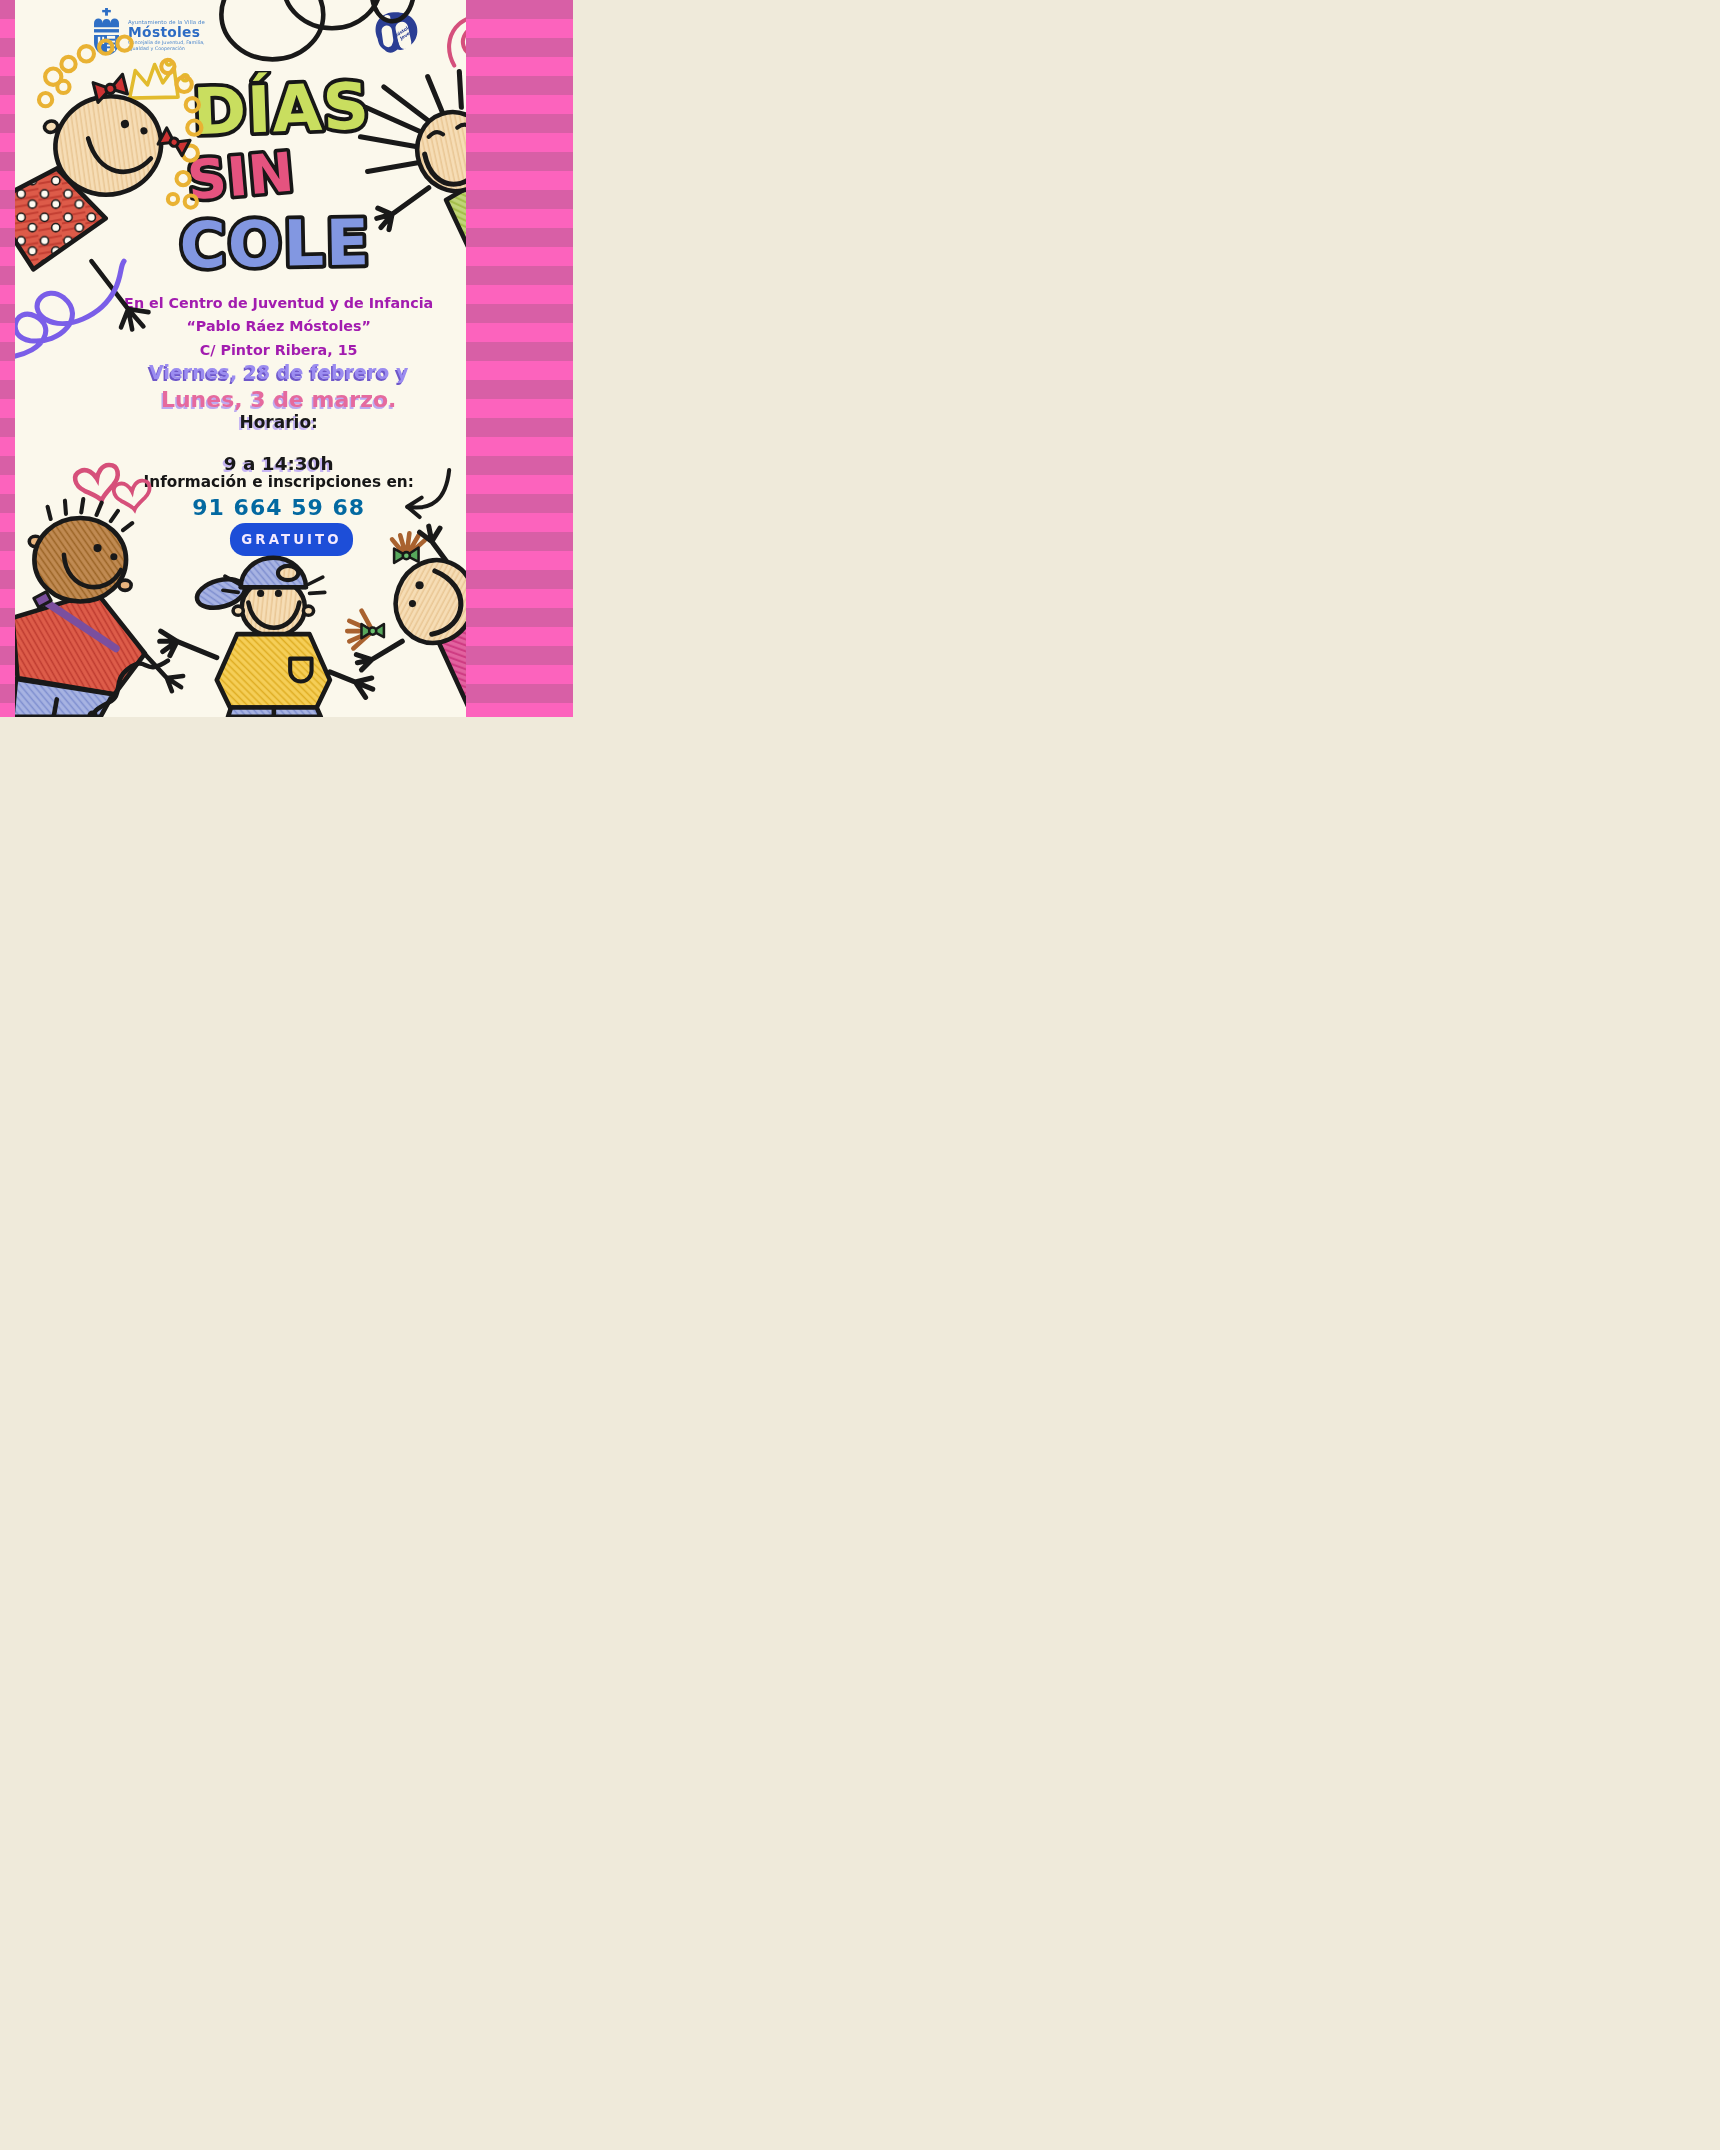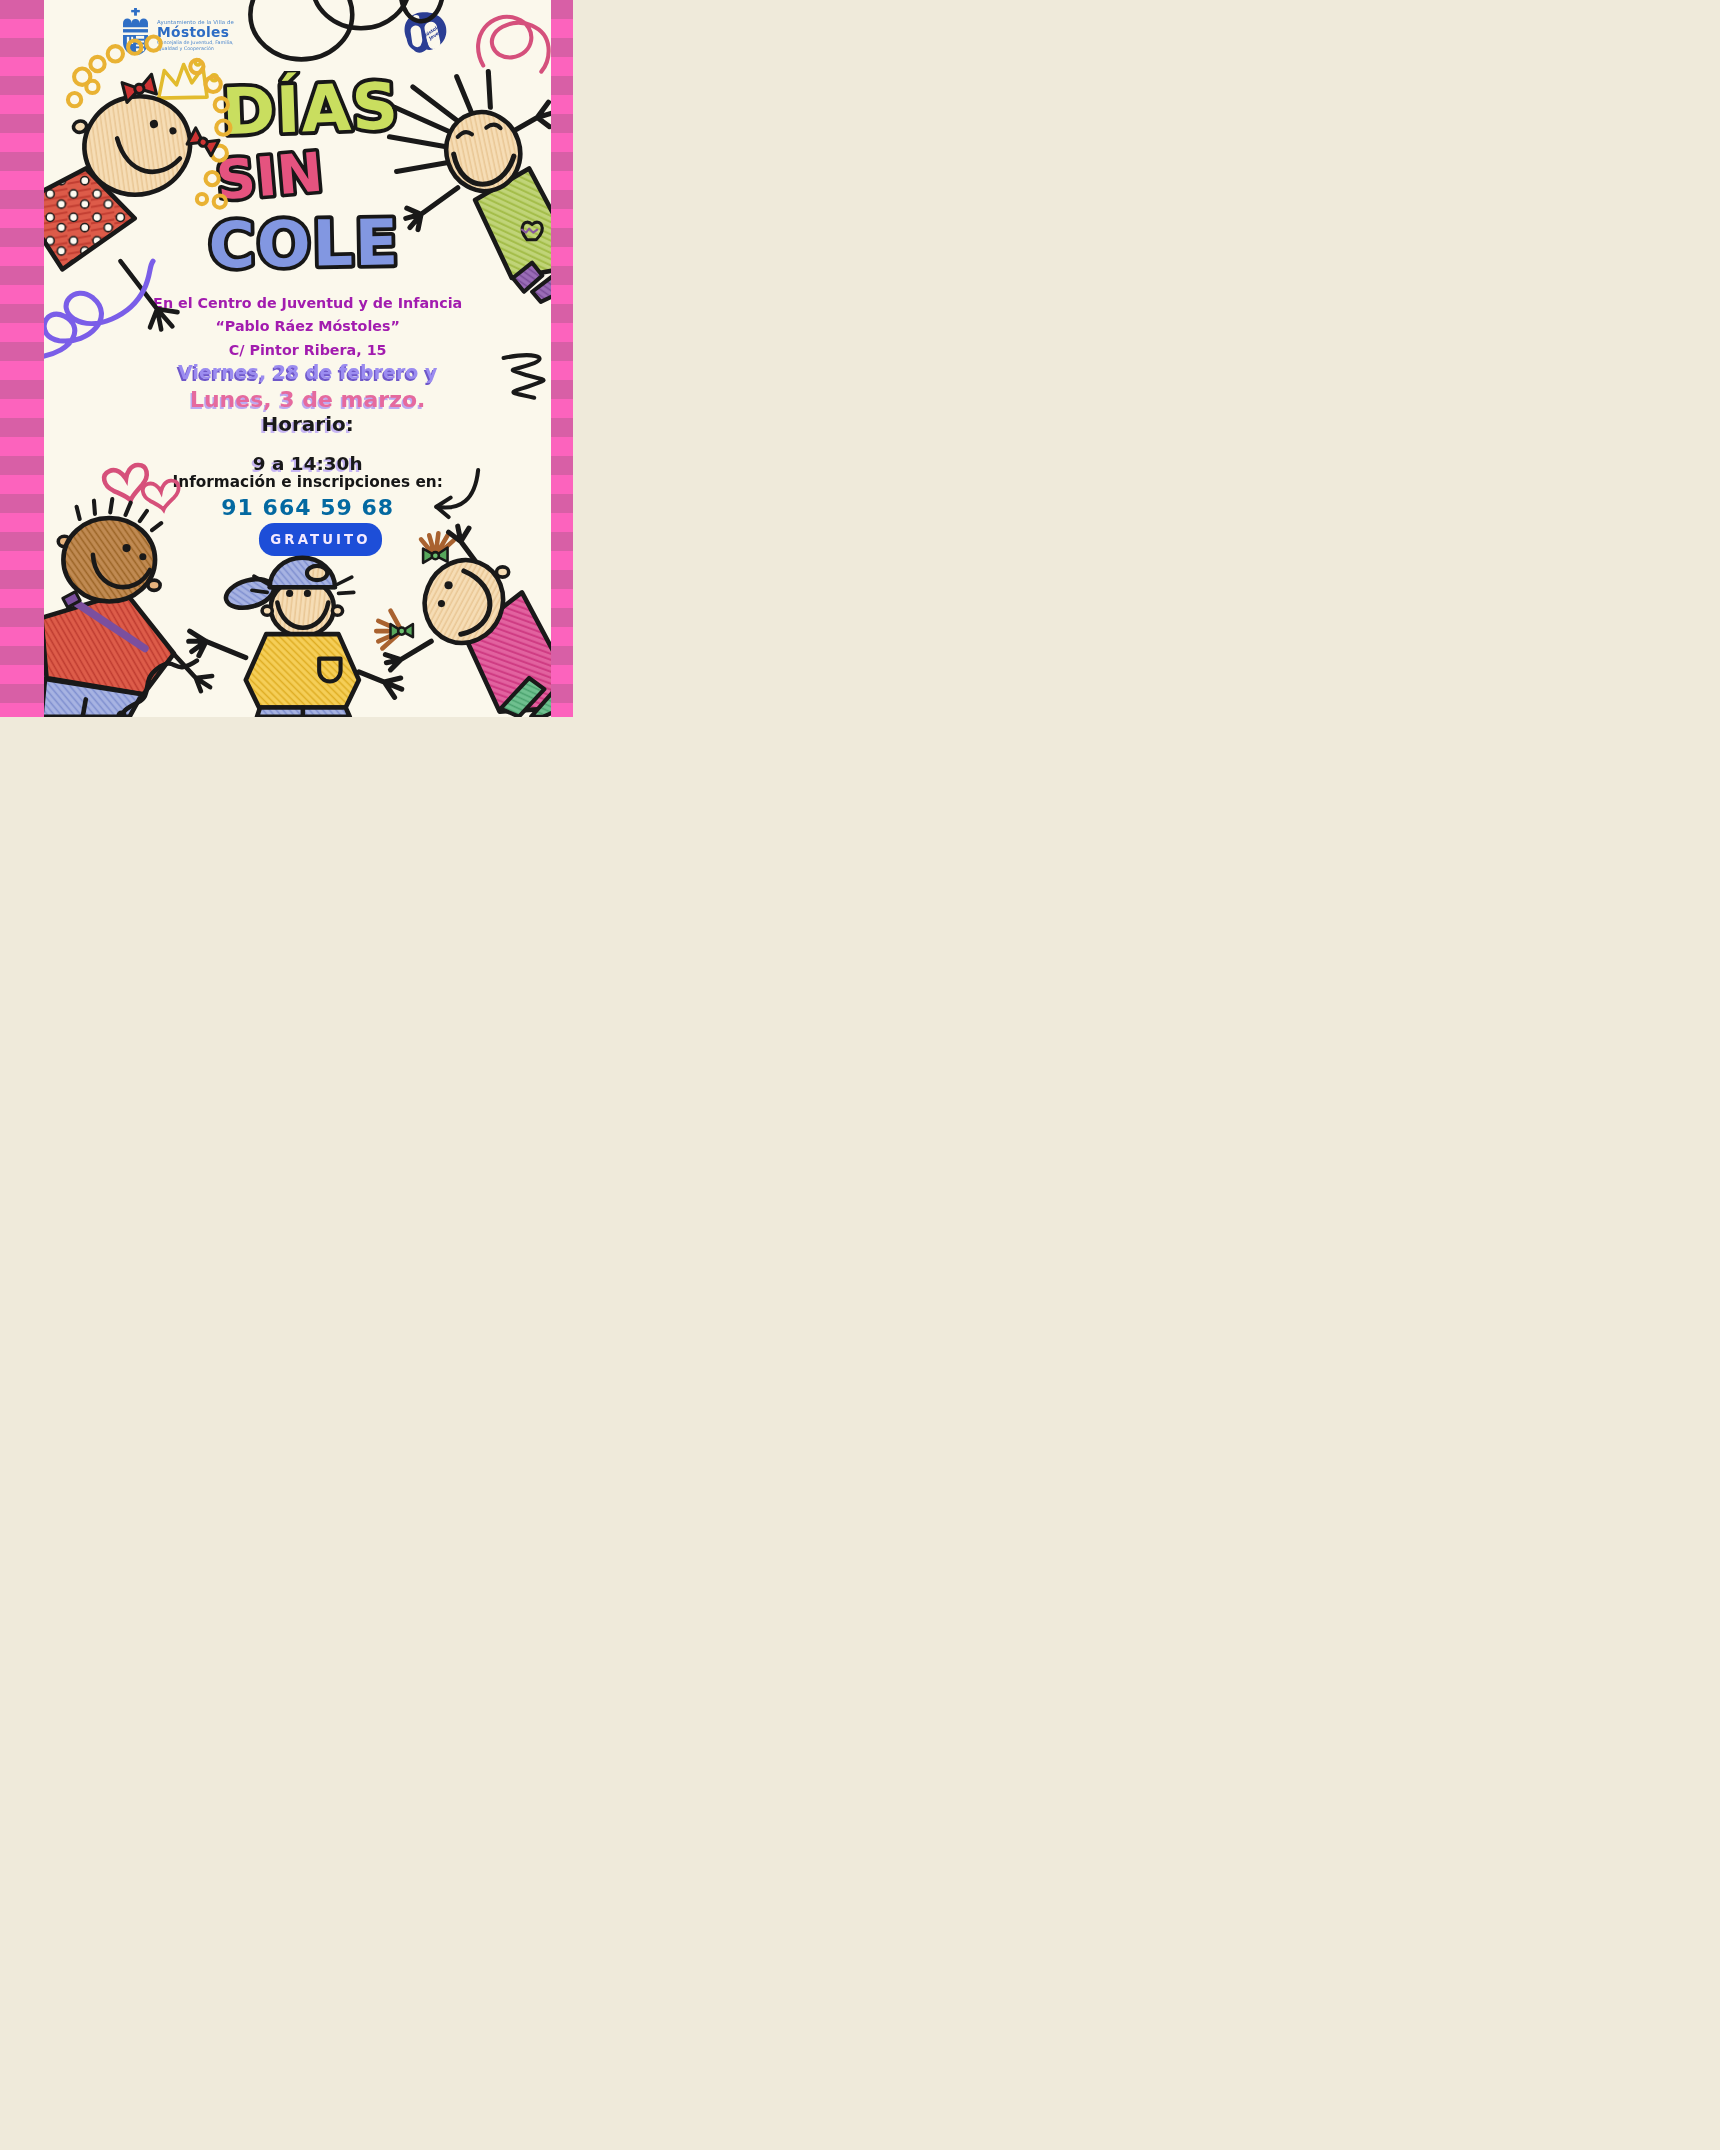--- a/index.html
+++ b/index.html
@@ -3,21 +3,21 @@
 <meta charset="utf-8">
 <style>
   html,body{margin:0;padding:0;background:#efeada;}
   *{box-sizing:border-box;}
   .poster{
     position:relative;width:573px;height:717px;overflow:hidden;
     font-family:"DejaVu Sans",sans-serif;
     background:repeating-linear-gradient(180deg,#d85fa6 0 19px,#fc63bd 19px 38px);
   }
   .inner{
-    position:absolute;left:44px;top:0;width:507px;height:717px;
+    position:absolute;left:15px;top:0;width:451px;height:717px;
     background:#fbf8ec;overflow:hidden;
   }
   .art{position:absolute;left:0;top:0;pointer-events:none;}
   
   .citylogo{position:absolute;left:75px;top:8.2px;display:flex;align-items:flex-start;}
   .citylogo .txt{margin-left:5.1px;padding-top:11.2px;}
   .cl-line1{font-size:5.4px;color:#4b86cc;font-weight:400;letter-spacing:0.1px;}
   .cl-name{font-size:13.8px;line-height:15px;color:#2d6cc4;font-weight:700;letter-spacing:0.3px;}
   .cl-dept{font-size:4.8px;line-height:6.1px;color:#4b86cc;}
   .jovenlogo{position:absolute;left:356px;top:9.2px;}
@@ -26,21 +26,21 @@
   .title-word{font-family:"DejaVu Sans",sans-serif;font-weight:900;paint-order:stroke;stroke:#171717;stroke-linejoin:round;}
   .tw1{font-size:126px;fill:#c9de5f;stroke-width:15px;letter-spacing:2px;}
   .tw2{font-size:106px;fill:#e5537f;stroke-width:14px;letter-spacing:2px;}
   .tw3{font-size:124px;fill:#8297e1;stroke-width:15px;letter-spacing:4px;}
   
   .line{position:absolute;left:10.2px;width:507px;text-align:center;white-space:nowrap;}
   .venue{color:#a21caf;font-size:14.3px;font-weight:700;}
   .v1{top:295px;} .v2{top:318px;} .v3{top:342px;}
   .date1{top:361px;color:#9b8cf0;text-shadow:-1.5px 1.5px 0 #6e57c9;font-size:19px;font-weight:700;}
   .date2{top:387px;color:#e56a9e;text-shadow:-1.5px 1.5px 0 #bdaaf0;font-size:22px;font-weight:700;}
-  .sched-label{top:412px;color:#191919;text-shadow:-2px 2px 0 #c7b6f4;font-size:20px;font-weight:700;}
+  .sched-label{top:412px;color:#191919;text-shadow:-2px 2px 0 #c7b6f4;font-size:17px;font-weight:700;}
   .sched-time{top:433px;color:#191919;text-shadow:-2px 2px 0 #c7b6f4;font-size:18.4px;font-weight:700;margin-top:20px;}
   .info-label{top:473px;color:#161616;font-size:15.3px;font-weight:700;}
   .info-phone{top:495px;color:#0369a1;font-size:22px;font-weight:700;letter-spacing:1px;}
   
   .cta{
     position:absolute;left:215px;top:523px;width:123px;height:33px;border:none;
     background:#1d4ed8;border-radius:15.3px;color:#f4eaff;font-family:"DejaVu Sans",sans-serif;
     font-size:13.3px;font-weight:700;letter-spacing:3.1px;cursor:pointer;
   }
 </style>

